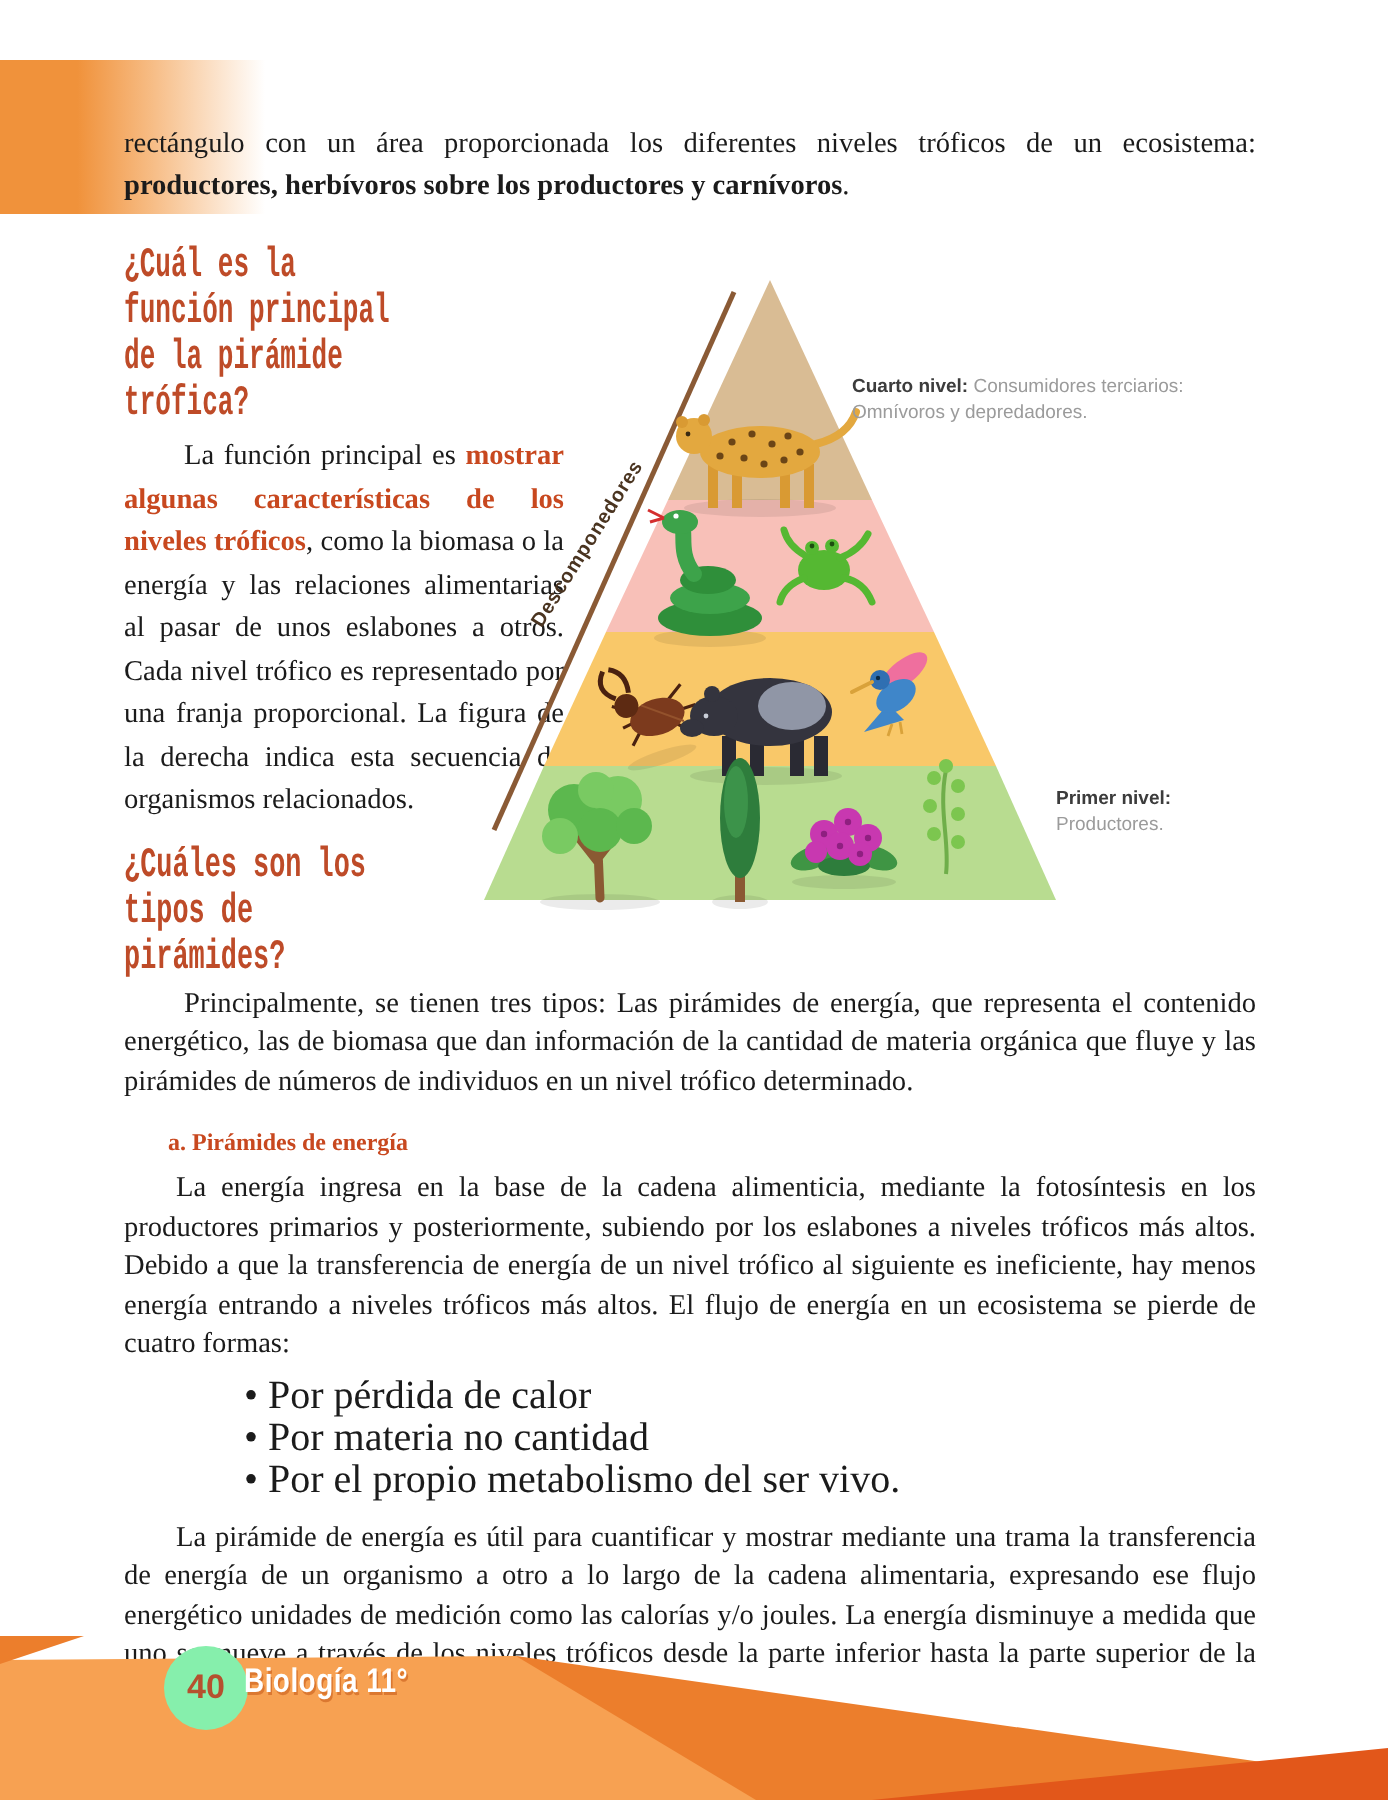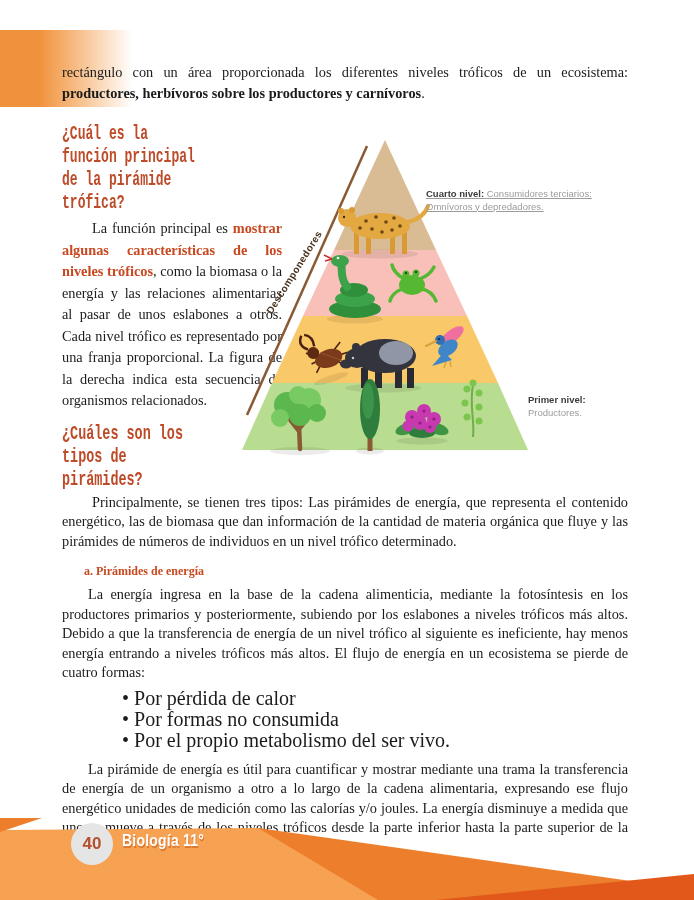--- a/index.html
+++ b/index.html
@@ -60,35 +60,35 @@
     position:absolute;left:24px;top:182px;width:120px;
     font-family:"Liberation Sans", sans-serif;font-size:10px;font-weight:bold;
     color:#4a3420;letter-spacing:.4px;
     transform:rotate(-58deg);transform-origin:0 0;
   }
   .pyr-label{
     position:absolute;font-family:"Liberation Sans", sans-serif;
     font-size:9.5px;line-height:12.5px;color:#9b9b9b;width:175px;text-align:left;
   }
   .pyr-label b{color:#3c3c3c;}
-  .lbl-4{left:186px;top:60px;text-decoration:underline;}
+  .lbl-4{left:186px;top:60px;}
   .lbl-3{left:218px;top:132px;}
   .lbl-2{left:252px;top:198px;width:150px;}
   .lbl-1{left:288px;top:266px;width:120px;}
 
   
   .footer{position:absolute;left:0;top:818px;width:694px;height:82px;overflow:hidden;}
   .footer .shape{position:absolute;inset:0;}
   .f-light{background:#f7a152;clip-path:polygon(0 12px,258px 10px,662px 82px,0 82px);}
   .f-mid{background:#ec7e2c;clip-path:polygon(258px 10px,694px 72px,694px 82px,378px 82px);}
   .f-dark{background:#e2571a;clip-path:polygon(436px 82px,694px 56px,694px 82px);}
   .f-corner{background:#ec7e2c;clip-path:polygon(0 0,42px 0,0 14px);}
   .f-circle{
-    position:absolute;left:71px;top:5px;width:42px;height:42px;border-radius:50%;
-    background:#e5e5e5;display:flex;align-items:center;justify-content:center;
+    position:absolute;left:82px;top:5px;width:42px;height:42px;border-radius:50%;
+    background:#86efac;display:flex;align-items:center;justify-content:center;
     font-family:"Liberation Sans", sans-serif;font-weight:bold;font-size:17px;color:#b5502e;
   }
   .f-title{
     position:absolute;left:122px;top:13px;
     font-family:"Liberation Sans", sans-serif;font-weight:bold;font-size:17px;color:#ffffff;
     letter-spacing:.3px;transform:scaleX(.82);transform-origin:0 0;
     text-shadow:1px 1.5px 0 rgba(196,88,22,.55);
   }
 </style>
 </head>
@@ -113,21 +113,21 @@
   </h2>
 
   <p class="body-full">Principalmente, se tienen tres tipos: Las pirámides de energía, que representa el contenido energético, las de biomasa que dan información de la cantidad de materia orgánica que fluye y las pirámides de números de individuos en un nivel trófico determinado.</p>
 
   <h3 class="a-heading">a. Pirámides de energía</h3>
 
   <p class="body-full" style="margin-top:0;text-indent:26px;">La energía ingresa en la base de la cadena alimenticia, mediante la fotosíntesis en los productores primarios y posteriormente,  subiendo por los eslabones a niveles tróficos más altos. Debido a que la transferencia de energía de un nivel trófico al siguiente es ineficiente, hay menos energía entrando a niveles tróficos más altos. El flujo de energía en un ecosistema se pierde de cuatro formas:</p>
 
   <ul class="energy-list">
     <li>Por pérdida de calor</li>
-    <li>Por formas no consumida</li>
+    <li>Por materia no cantidad</li>
     <li>Por el propio metabolismo del ser vivo.</li>
   </ul>
 
   <p class="body-full final-para">La pirámide de energía es útil para cuantificar y mostrar mediante una trama la transferencia de energía de un organismo a otro a lo largo de la cadena alimentaria, expresando ese flujo energético unidades de medición como las calorías y/o joules. La energía disminuye a medida que uno se mueve a través de los niveles tróficos desde la parte inferior hasta la parte superior de la pirámide. Considere la siguiente figura:</p>
 
 </div>
 
 <div class="figure">
   <svg width="454" height="336" viewBox="0 0 454 336">
 

